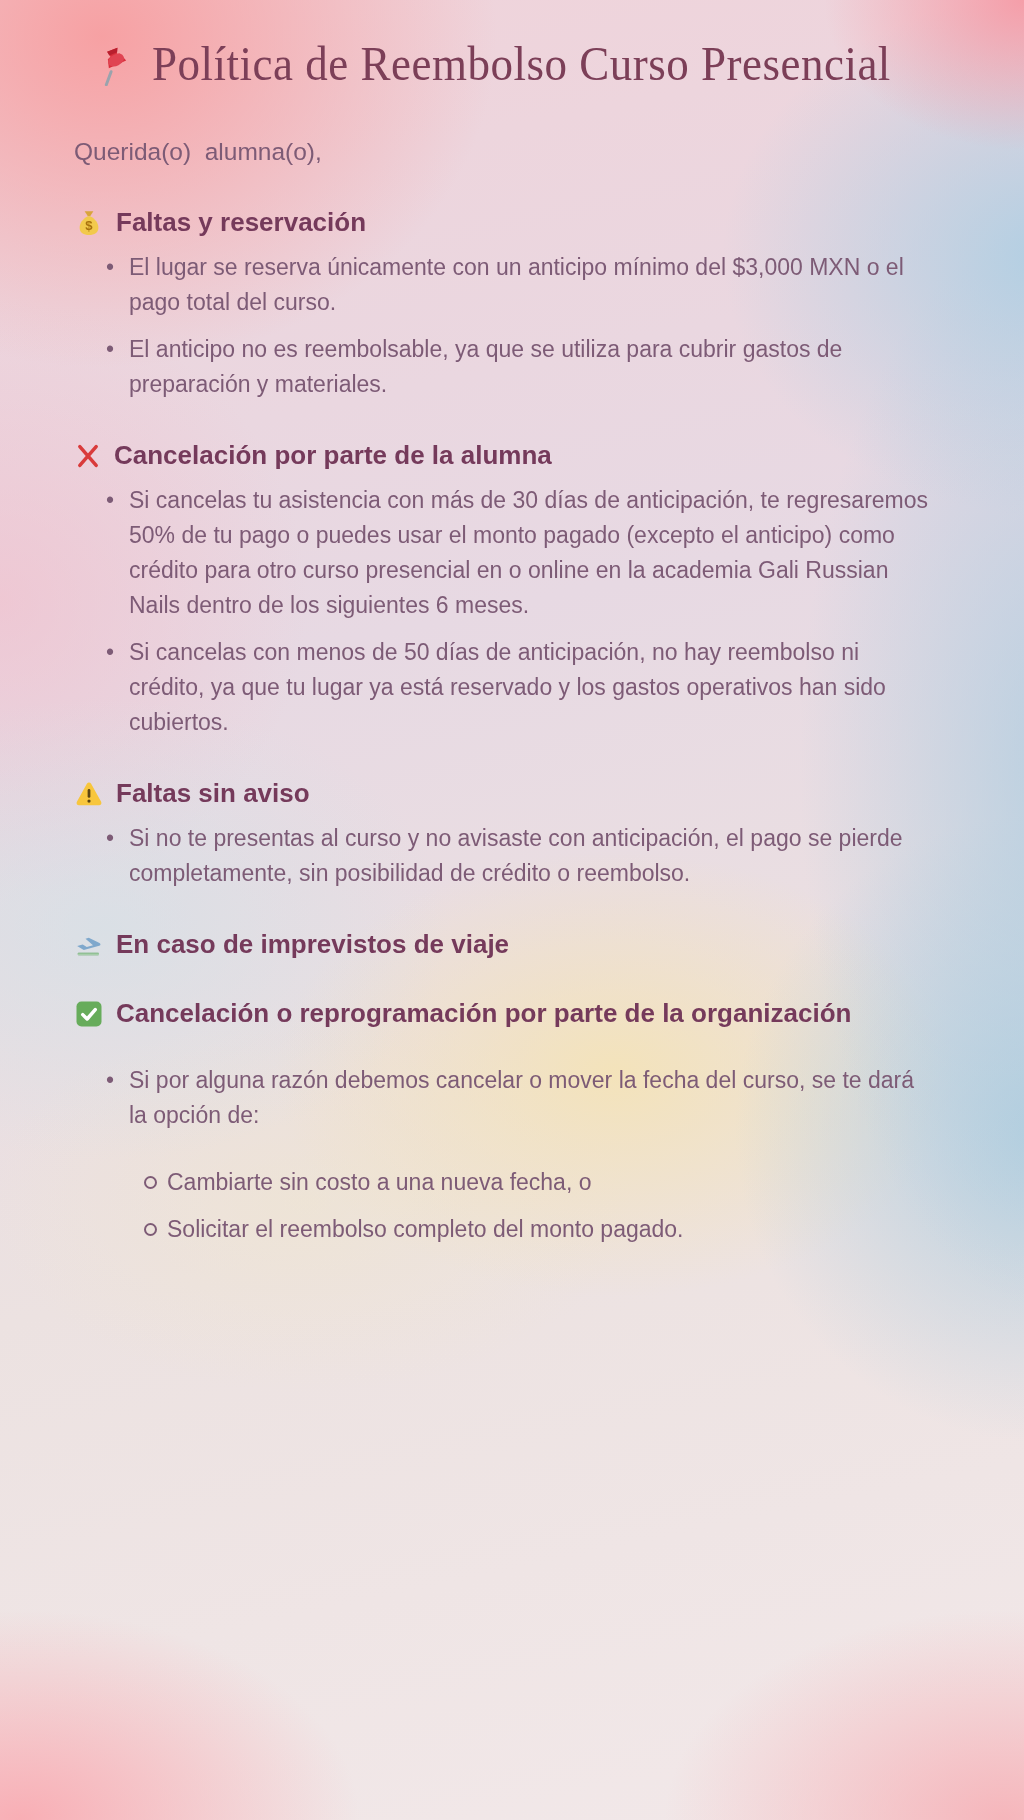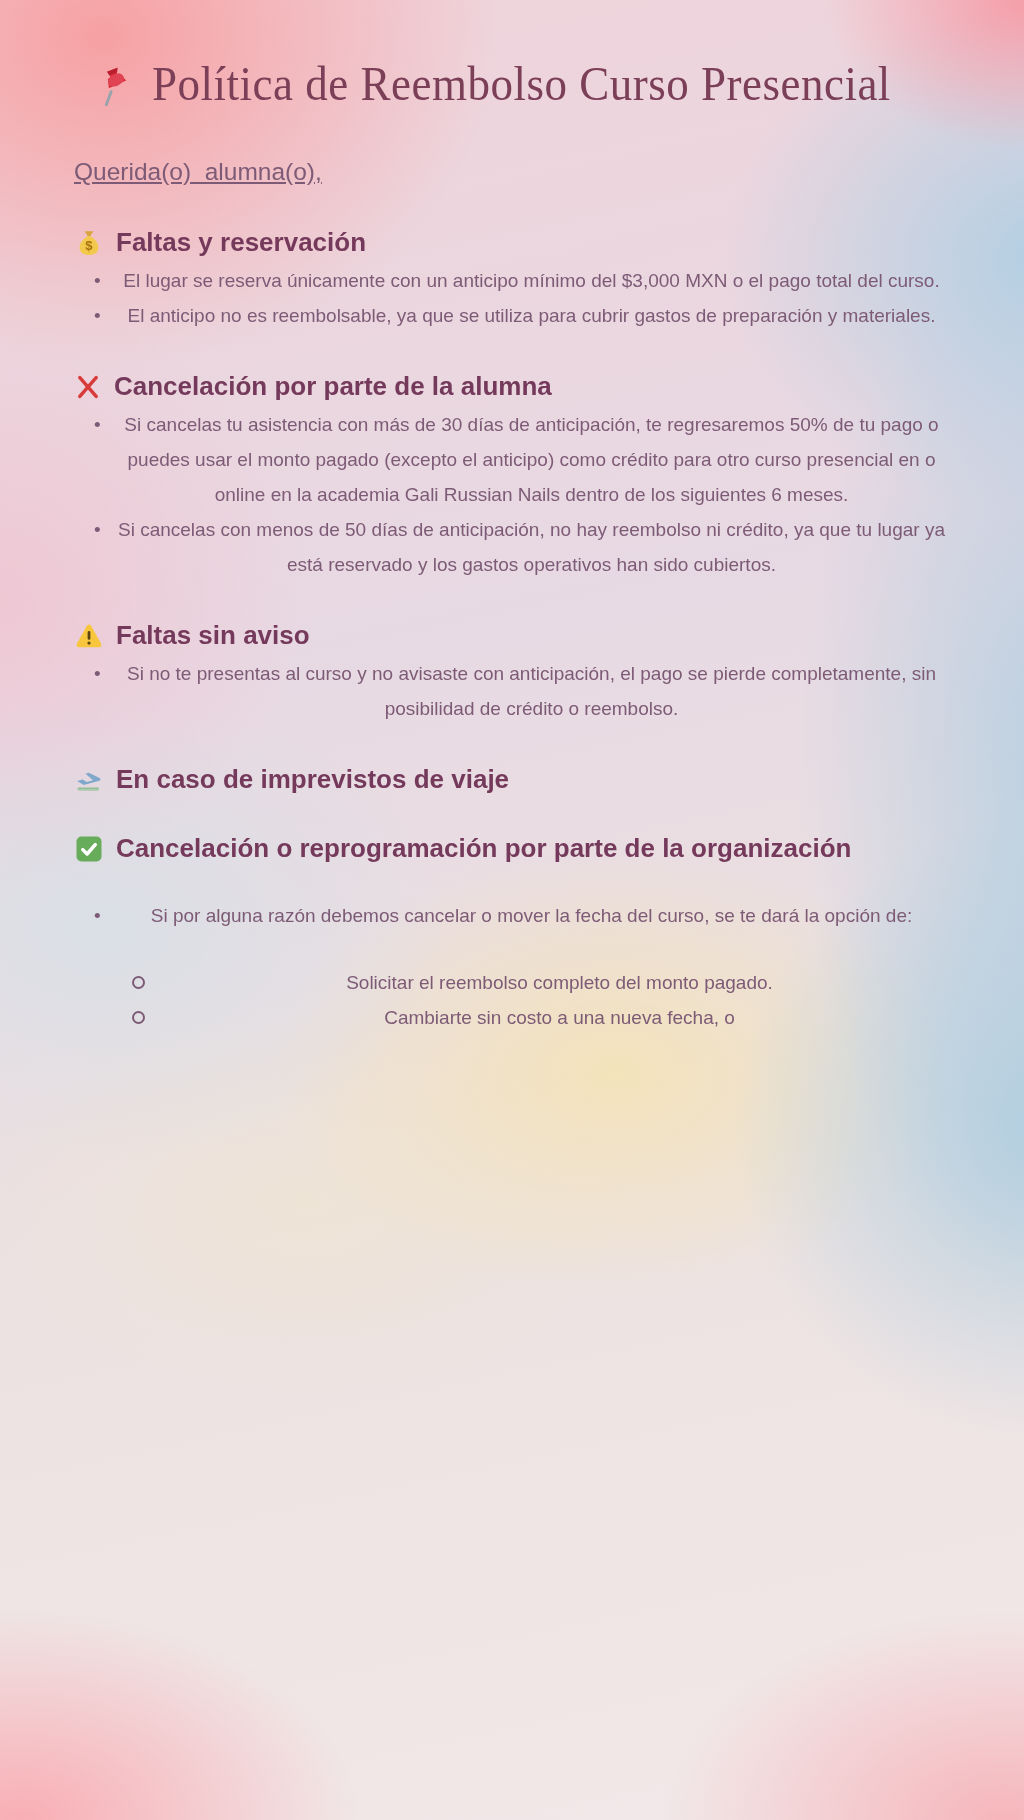--- a/index.html
+++ b/index.html
@@ -16,39 +16,39 @@
       radial-gradient(ellipse 36% 42% at 104% 42%,rgba(168,203,224,0.75), rgba(168,203,224,0) 72%),
       radial-gradient(ellipse 42% 24% at 102% 62%,rgba(166,202,223,0.80), rgba(166,202,223,0) 72%),
       radial-gradient(ellipse 45% 17% at 10% 51%, rgba(205,226,232,0.55), rgba(205,226,232,0) 75%),
       radial-gradient(ellipse 40% 22% at 0% 33%,  rgba(243,186,200,0.55), rgba(243,186,200,0) 75%),
       radial-gradient(ellipse 46% 17% at 60% 59%, rgba(244,227,184,0.95), rgba(244,227,184,0) 72%),
       radial-gradient(ellipse 42% 14% at 30% 66%, rgba(240,230,205,0.55), rgba(240,230,205,0) 75%),
       radial-gradient(ellipse 46% 16% at 2% 100%, rgba(249,171,178,0.95), rgba(249,171,178,0) 72%),
       radial-gradient(ellipse 46% 16% at 98% 100%,rgba(246,176,182,0.90), rgba(246,176,182,0) 72%),
       linear-gradient(168deg,#f0d3da 0%,#e7d9e3 35%,#ece2e1 65%,#f2e8e9 100%);
   }
-  .content{padding:52px 60px 0 74px;box-sizing:border-box;width:1024px;}
+  .content{padding:32px 60px 0 74px;box-sizing:border-box;width:1024px;}
 
   .title-row{display:flex;align-items:center;gap:16px;margin:6px 0 44px 18px;}
   .title-text{
     font-family:"Liberation Serif", serif;font-weight:500;font-size:45px;
     color:#7c3f58;letter-spacing:.5px;transform:scaleY(1.06);transform-origin:left center;
     white-space:nowrap;
   }
   .icon{flex:0 0 auto;display:inline-flex;align-items:center;justify-content:center;}
 
   .intro{font-size:24.5px;line-height:35px;color:#7d5b76;max-width:872px;margin:0;}
-  .greet{display:block;white-space:pre-wrap;text-decoration:underline;}
+  .greet{display:block;white-space:pre-wrap;}
 
   .section{margin-top:38px;}
   .sec-head{display:flex;align-items:center;gap:12px;font-weight:bold;font-size:26px;color:#753a5b;}
   .sec-head .icon svg{display:block;}
 
   ul{list-style:none;margin:5px 0 0 0;padding:0 0 0 20px;max-width:852px;}
-  li{position:relative;padding-left:23px;font-size:19px;line-height:35px;color:#7d5b76;margin:0;text-align:center;}
+  li{position:relative;padding-left:23px;font-size:23px;line-height:35px;color:#7d5b76;margin:12px;}
   li::before{content:"•";position:absolute;left:0;top:0;color:#7d5b76;}
   ul.sub{margin:32px 0 0 38px;}
   ul.sub li::before{content:"";width:9px;height:9px;border:2px solid #7d5b76;border-radius:50%;background:transparent;top:11px;left:0;}
   .org-list{margin-top:34px;}
 </style>
 </head>
 <body>
 
 <div class="poster">
   <div class="content">
@@ -137,19 +137,19 @@
             <rect x="2" y="2" width="20" height="20" rx="4" fill="#67ac5b"></rect>
             <path d="M7 12.5 L10.5 16 L17 8.5" stroke="#ffffff" stroke-width="2.8" stroke-linecap="round" stroke-linejoin="round" fill="none"></path>
           </svg>
         </span>
         <span>Cancelación o reprogramación por parte de la organización</span>
       </div>
       <ul class="org-list">
         <li>Si por alguna razón debemos cancelar o mover la fecha del curso, se te dará la opción de:</li>
       </ul>
       <ul class="sub">
+        <li>Cambiarte sin costo a una nueva fecha, o</li>
         <li>Solicitar el reembolso completo del monto pagado.</li>
-        <li>Cambiarte sin costo a una nueva fecha, o</li>
       </ul>
     </div>
 
   </div>
 </div>
 
 </body></html>

